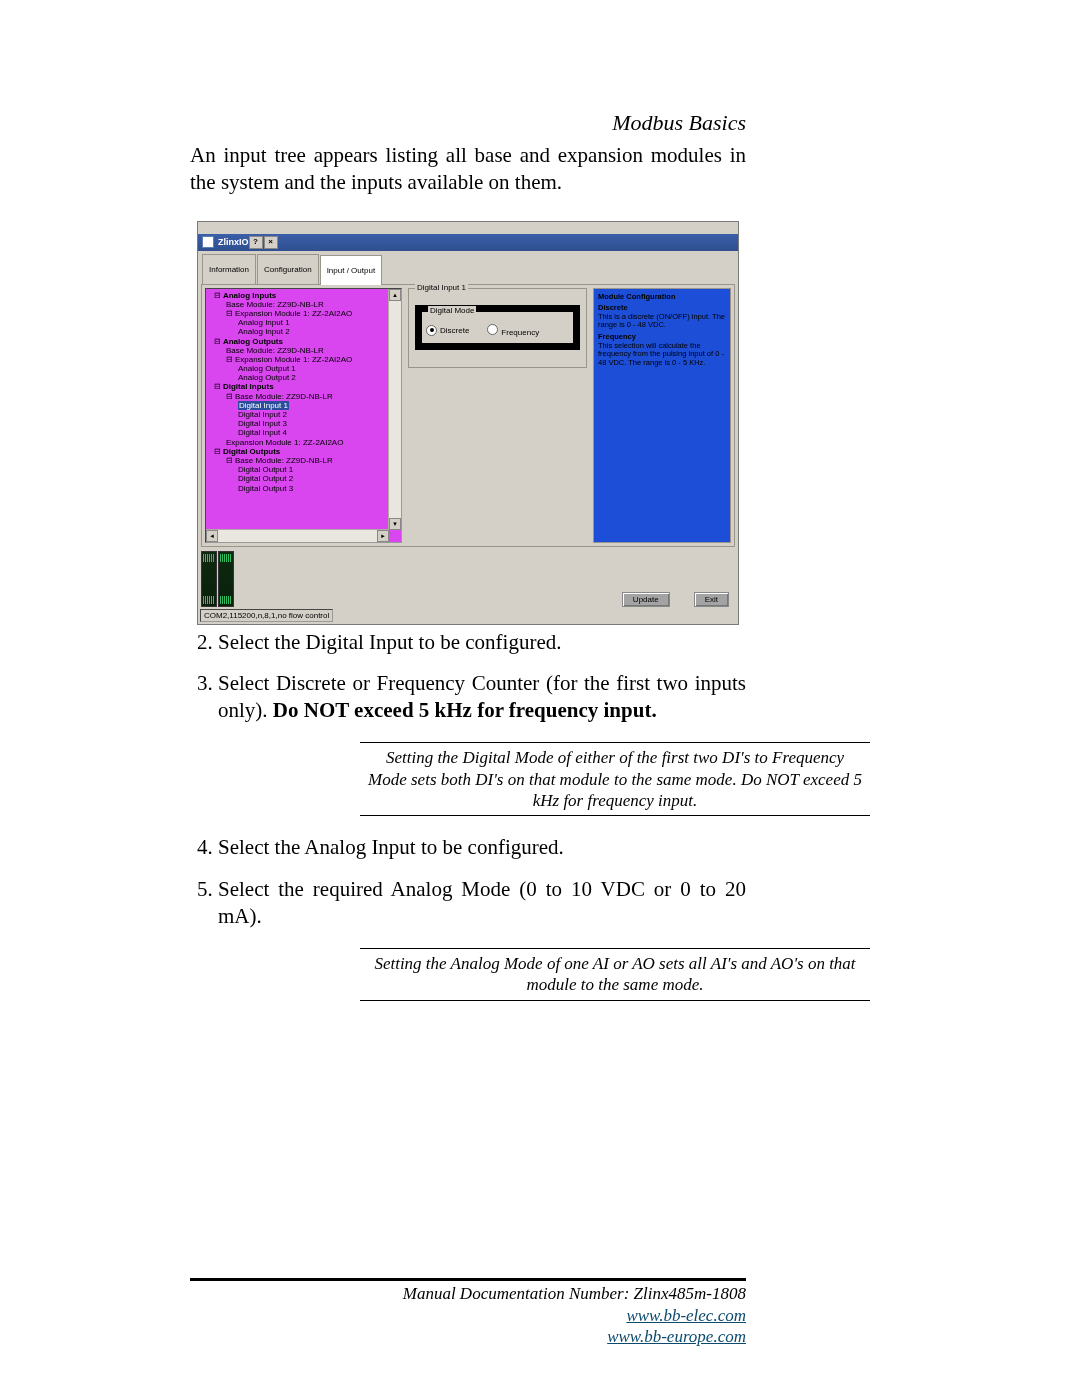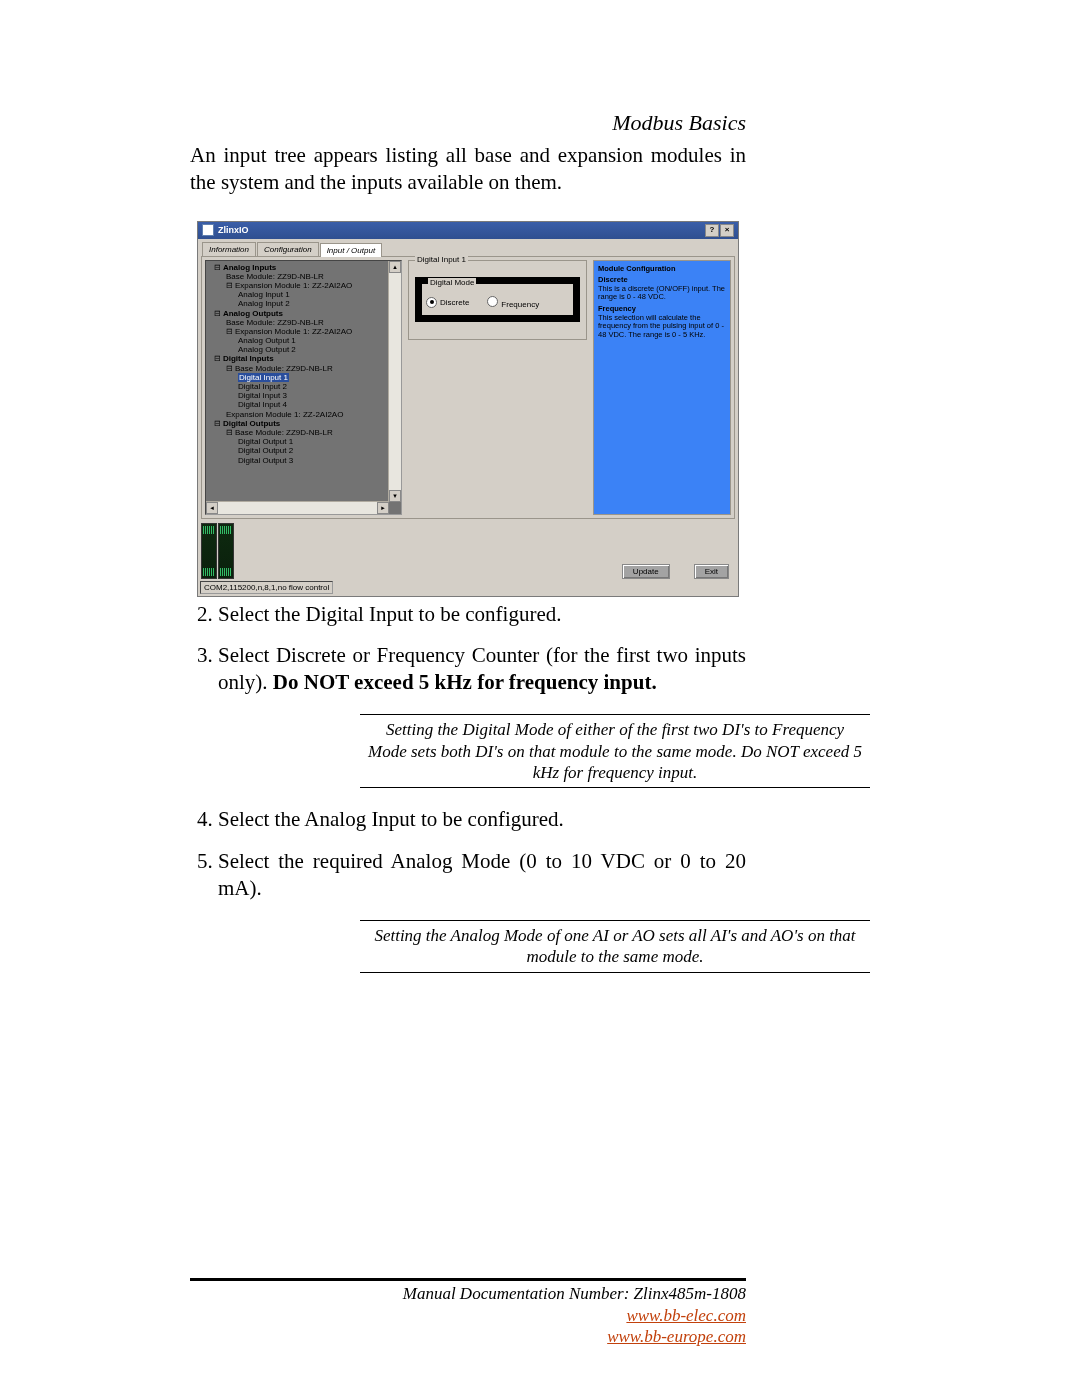--- a/index.html
+++ b/index.html
@@ -38,23 +38,23 @@
     color: #000;
     background: #d4cfc7;
     border: 1px solid #7a7a7a;
   }
   .titlebar {
     background: linear-gradient(#3a5ea8, #2f4f90);
     color: #fff;
     padding: 2px 4px;
     display: flex;
     align-items: center;
-    justify-content: space-between;
     font-size: 9px;
     font-weight: bold;
+    margin-top: 12px;
   }
   .titlebar .tb-left { display:flex; align-items:center; gap:4px;}
   .tb-icon { width:10px; height:10px; background:#fff; border:1px solid #6080b0; }
   .tb-btns { display:flex; gap:1px;}
   .tb-btn { width:12px; height:11px; background:#d4cfc7; border:1px solid #888; font-size:8px; line-height:9px; text-align:center; color:#000; }
   .menubar {
     background:#d4cfc7;
     padding:1px 4px;
     font-size:8px;
     display:flex;
@@ -62,42 +62,41 @@
     border-bottom:1px solid #b0aba0;
   }
   .menubar span:first-letter { text-decoration: underline; }
   .tabs-row {
     padding:3px 4px 0 4px;
     display:flex;
     gap:0;
     font-size:8px;
   }
   .tab {
-    padding:2px 6px;
+    padding:10px 6px;
     border:1px solid #9a958b;
     border-bottom:none;
     background:#d4cfc7;
     margin-right:1px;
-    font-style:italic;
   }
   .tab.active { background:#ffffff; position:relative; top:1px;}
   .panel {
     margin:0 3px;
     border:1px solid #9a958b;
     border-top:1px solid #9a958b;
     padding:3px;
     background:#d4cfc7;
     display:flex;
     gap:6px;
     height:255px;
   }
   
   .tree-wrap {
     width:195px;
-    background:#737373;
+    background:#d946ef;
     border:1px inset #999;
     position:relative;
     overflow:hidden;
   }
   .tree {
     padding:2px 2px 2px 2px;
     line-height:1.15;
     font-size:8px;
     white-space:nowrap;
   }
@@ -143,21 +142,21 @@
   .radio-row { display:flex; gap:18px; align-items:center; padding-top:2px;}
   .radio {
     width:9px;height:9px;border:1px solid #666;border-radius:50%;
     display:inline-flex;align-items:center;justify-content:center;margin-right:3px;
     background:#fff;
   }
   .radio.checked::after{content:"";width:4px;height:4px;background:#000;border-radius:50%;}
   
   .help {
     flex:1;
-    background:#3b82f6;
+    background:#1d4ed8;
     border:1px solid #9a958b;
     padding:4px;
     font-size:7.5px;
     line-height:1.15;
   }
   .help .ht { font-weight:bold; color:#000; }
   .help .hh { font-weight:bold; margin-top:3px;}
   
   .dev-img-row {
     margin:4px 3px 2px 3px;
@@ -230,21 +229,21 @@
     bottom:50px;
     left:190px;
     right:190px;
     border-top:3px solid #000;
     padding-top:2px;
     font-style:italic;
     font-size:17px;
     text-align:right;
     line-height:1.25;
   }
-  .footer a { color:#c2410c; text-decoration:underline; text-align:right;}
+  .footer a { color:#0c4a6e; text-decoration:underline; text-align:right;}
 </style>
 </head>
 <body>
 
 <div class="page">
   <div class="header-right">Modbus Basics</div>
   <div class="intro">An input tree appears listing all base and expansion modules in the system and the inputs available on them.</div>
 
   <div class="win">
     <div class="titlebar">

